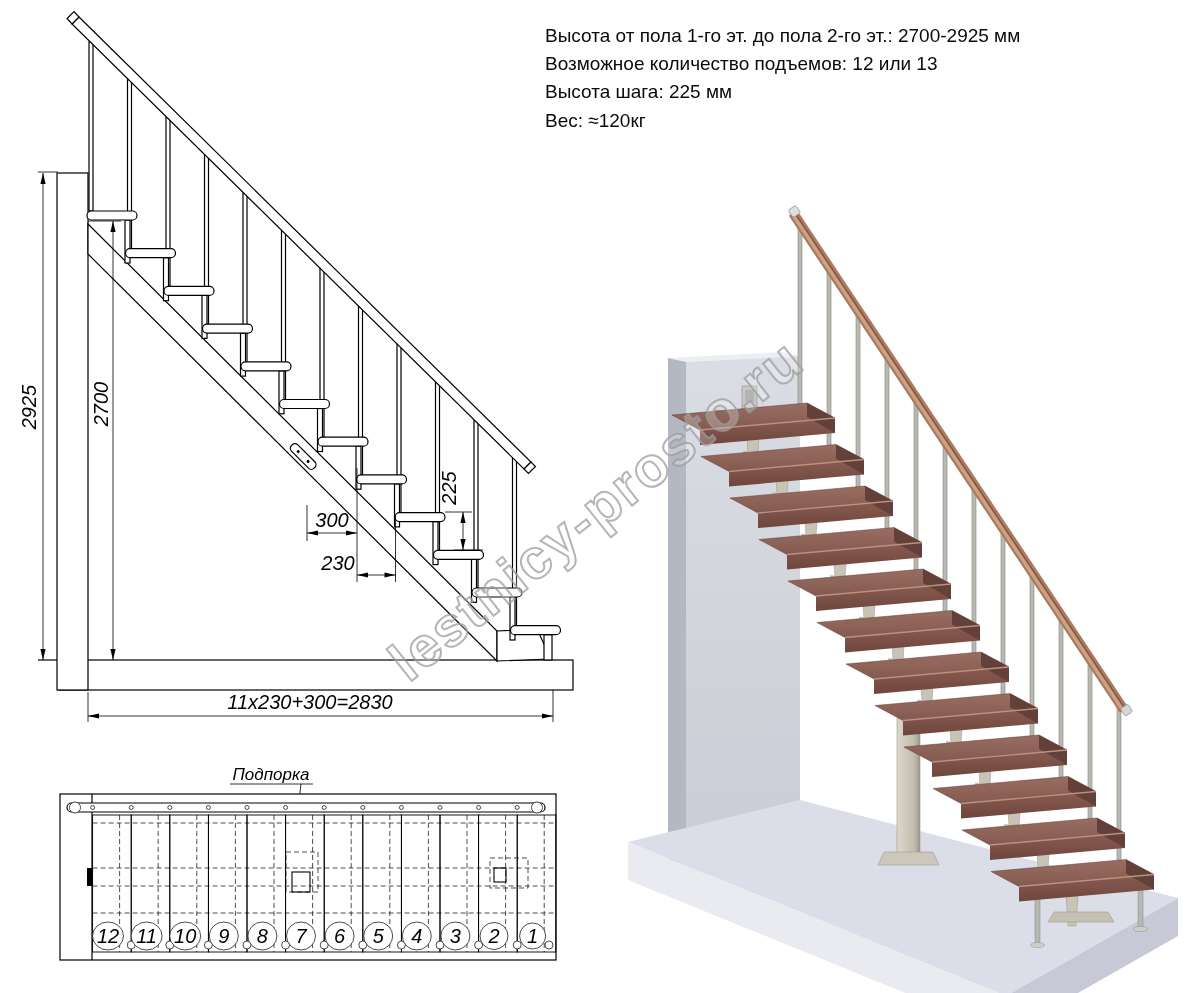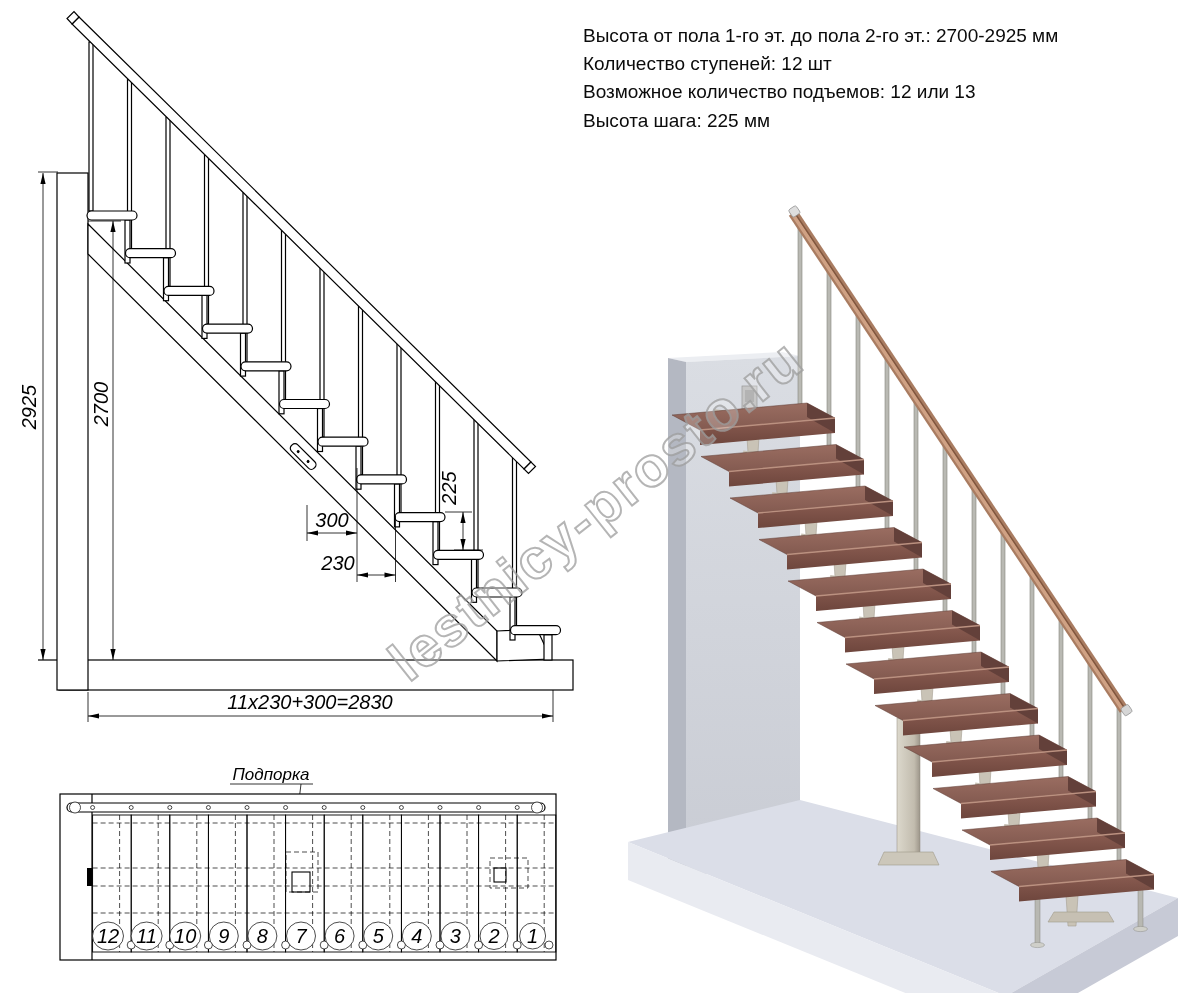--- a/index.html
+++ b/index.html
@@ -1,20 +1,20 @@
 <!DOCTYPE html>
 <html><head>
 <meta charset="utf-8">
 <style>
   html,body{margin:0;padding:0;background:#fff;}
   body{width:1191px;height:993px;position:relative;overflow:hidden;
        font-family:"Liberation Sans",sans-serif;}
   .abs{position:absolute;}
   
-  #specs{left:545px;top:22px;width:560px;font-size:19px;line-height:28.2px;color:#0b0b0b;z-index:5;margin-left:38px;}
+  #specs{left:545px;top:22px;width:560px;font-size:19px;line-height:28.2px;color:#0b0b0b;z-index:5;}
   
   #watermark{left:306px;top:472px;width:580px;height:76px;line-height:76px;text-align:center;
     font-size:56px;font-weight:bold;letter-spacing:2px;
     transform:rotate(-38.5deg);transform-origin:50% 50%;
     color:rgba(255,255,255,0.28);-webkit-text-stroke:2px rgba(158,158,158,0.9);
     opacity:.85;z-index:9;pointer-events:none;white-space:nowrap;}
   svg{position:absolute;overflow:visible;}
   #elev{left:0;top:0;z-index:2;}
   #plan{left:0;top:755px;z-index:2;}
   #render3d{left:626px;top:200px;z-index:1;}
@@ -23,23 +23,23 @@
   .dim{stroke:#000;stroke-width:0.8;fill:none;}
   .dimtxt{font-size:20px;font-style:italic;fill:#000;}
   .dash{stroke:#000;stroke-width:0.7;fill:none;stroke-dasharray:5 3;}
   .bolt{fill:#fff;stroke:#000;stroke-width:0.7;}
 </style>
 </head>
 <body>
 
 <div id="specs" class="abs">
   <div>Высота от пола 1-го эт. до пола 2-го эт.: 2700-2925 мм</div>
-  <div>Количество ступеней: 12 шт</div>
   <div>Возможное количество подъемов: 12 или 13</div>
   <div>Высота шага: 225 мм</div>
+  <div>Вес: ≈120кг</div>
 </div>
 
 <svg id="elev" width="600" height="760" viewBox="0 0 600 760">
 
   <g>
     <rect class="wf" x="59" y="660" width="514" height="30"></rect>
     <line class="ln" x1="38" y1="660" x2="59" y2="660" stroke-width="0.8"></line>
   </g>
 
   <rect class="wf" x="57" y="173" width="31" height="517"></rect>

